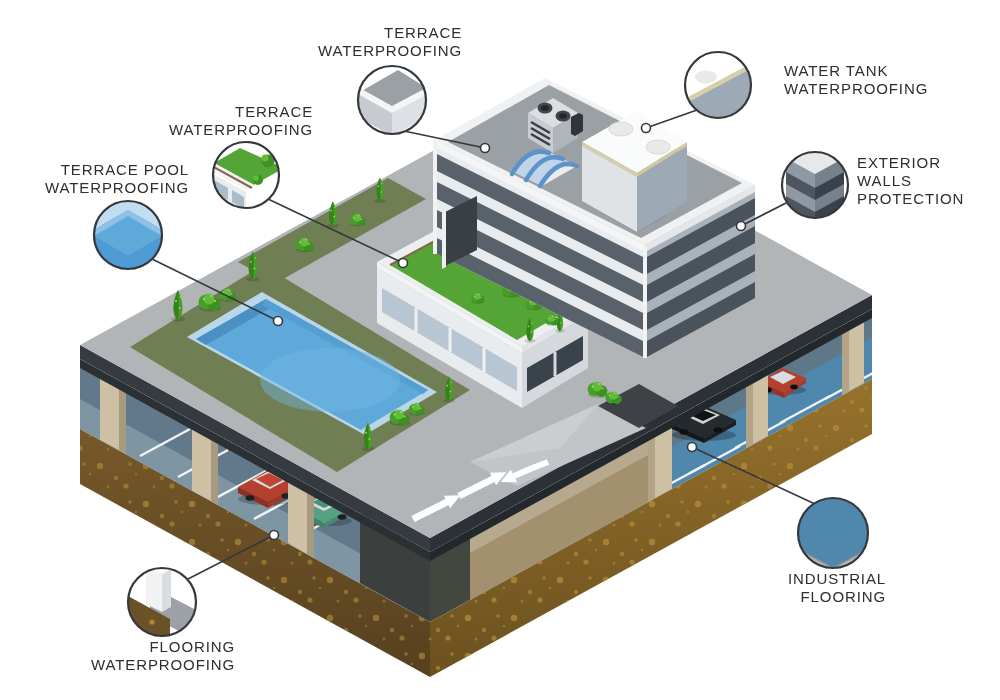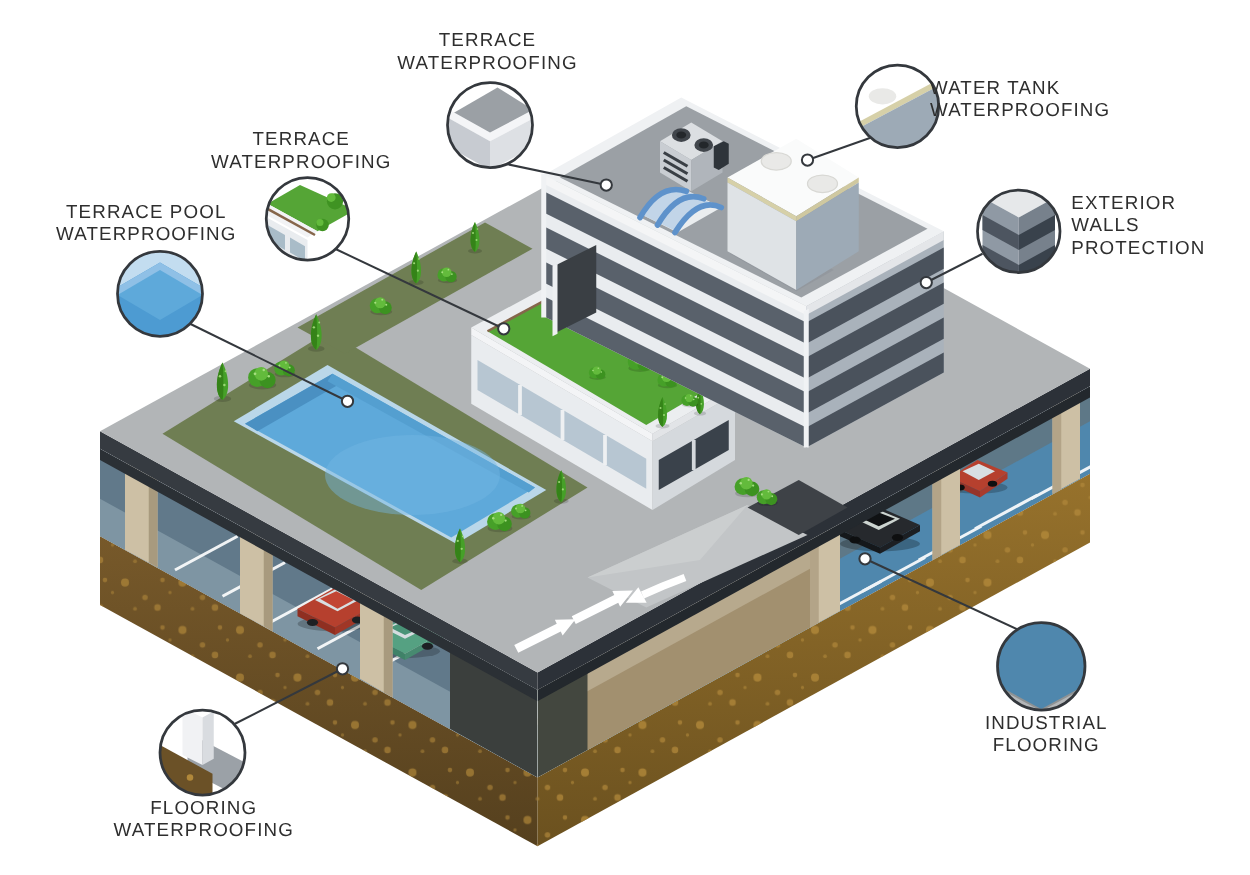--- a/index.html
+++ b/index.html
@@ -1,21 +1,21 @@
 <!DOCTYPE html>
 <html><head>
 <meta charset="utf-8">
 <style>
   html,body{margin:0;padding:0;background:#ffffff;}
   .stage{position:relative;width:1000px;height:700px;background:#ffffff;overflow:hidden;
          font-family:"Liberation Sans", sans-serif;}
   .stage svg{position:absolute;left:0;top:0;}
   .label{position:absolute;font-size:15px;line-height:18px;letter-spacing:.9px;
          color:#2e2e2e;font-weight:500;white-space:pre-line;}
-  .label.center{text-align:center;transform:translateX(-50%);}
+  .label.center{text-align:right;transform:translateX(-50%);}
 </style>
 </head>
 <body>
 
 <div class="stage">
 <svg width="1000" height="700" viewBox="0 0 1000 700">
   <defs>
     <linearGradient id="soilL" x1="0" y1="0" x2="0" y2="1">
       <stop offset="0" stop-color="#77592a"></stop>
       <stop offset="1" stop-color="#55401e"></stop>
@@ -418,21 +418,21 @@
         <polygon points="146,566 162,574 162,612 146,604" fill="#f1f2f4"></polygon>
         <polygon points="162,574 171,569 171,607 162,612" fill="#d9dce0"></polygon>
       </g>
       <circle cx="162" cy="602" r="34" fill="none" stroke-width="2.2"></circle>
     </g>
   </g>
 </svg>
 
 <div class="label center" style="left:390px;top:24px">TERRACE
 WATERPROOFING</div>
-<div class="label" style="left:744px;top:62px">WATER TANK
+<div class="label" style="left:784px;top:62px">WATER TANK
 WATERPROOFING</div>
 <div class="label center" style="left:241px;top:103px">TERRACE
 WATERPROOFING</div>
 <div class="label center" style="left:117px;top:161px">TERRACE POOL
 WATERPROOFING</div>
 <div class="label" style="left:857px;top:154px">EXTERIOR
 WALLS
 PROTECTION</div>
 <div class="label center" style="left:837px;top:570px">INDUSTRIAL
 FLOORING</div>

